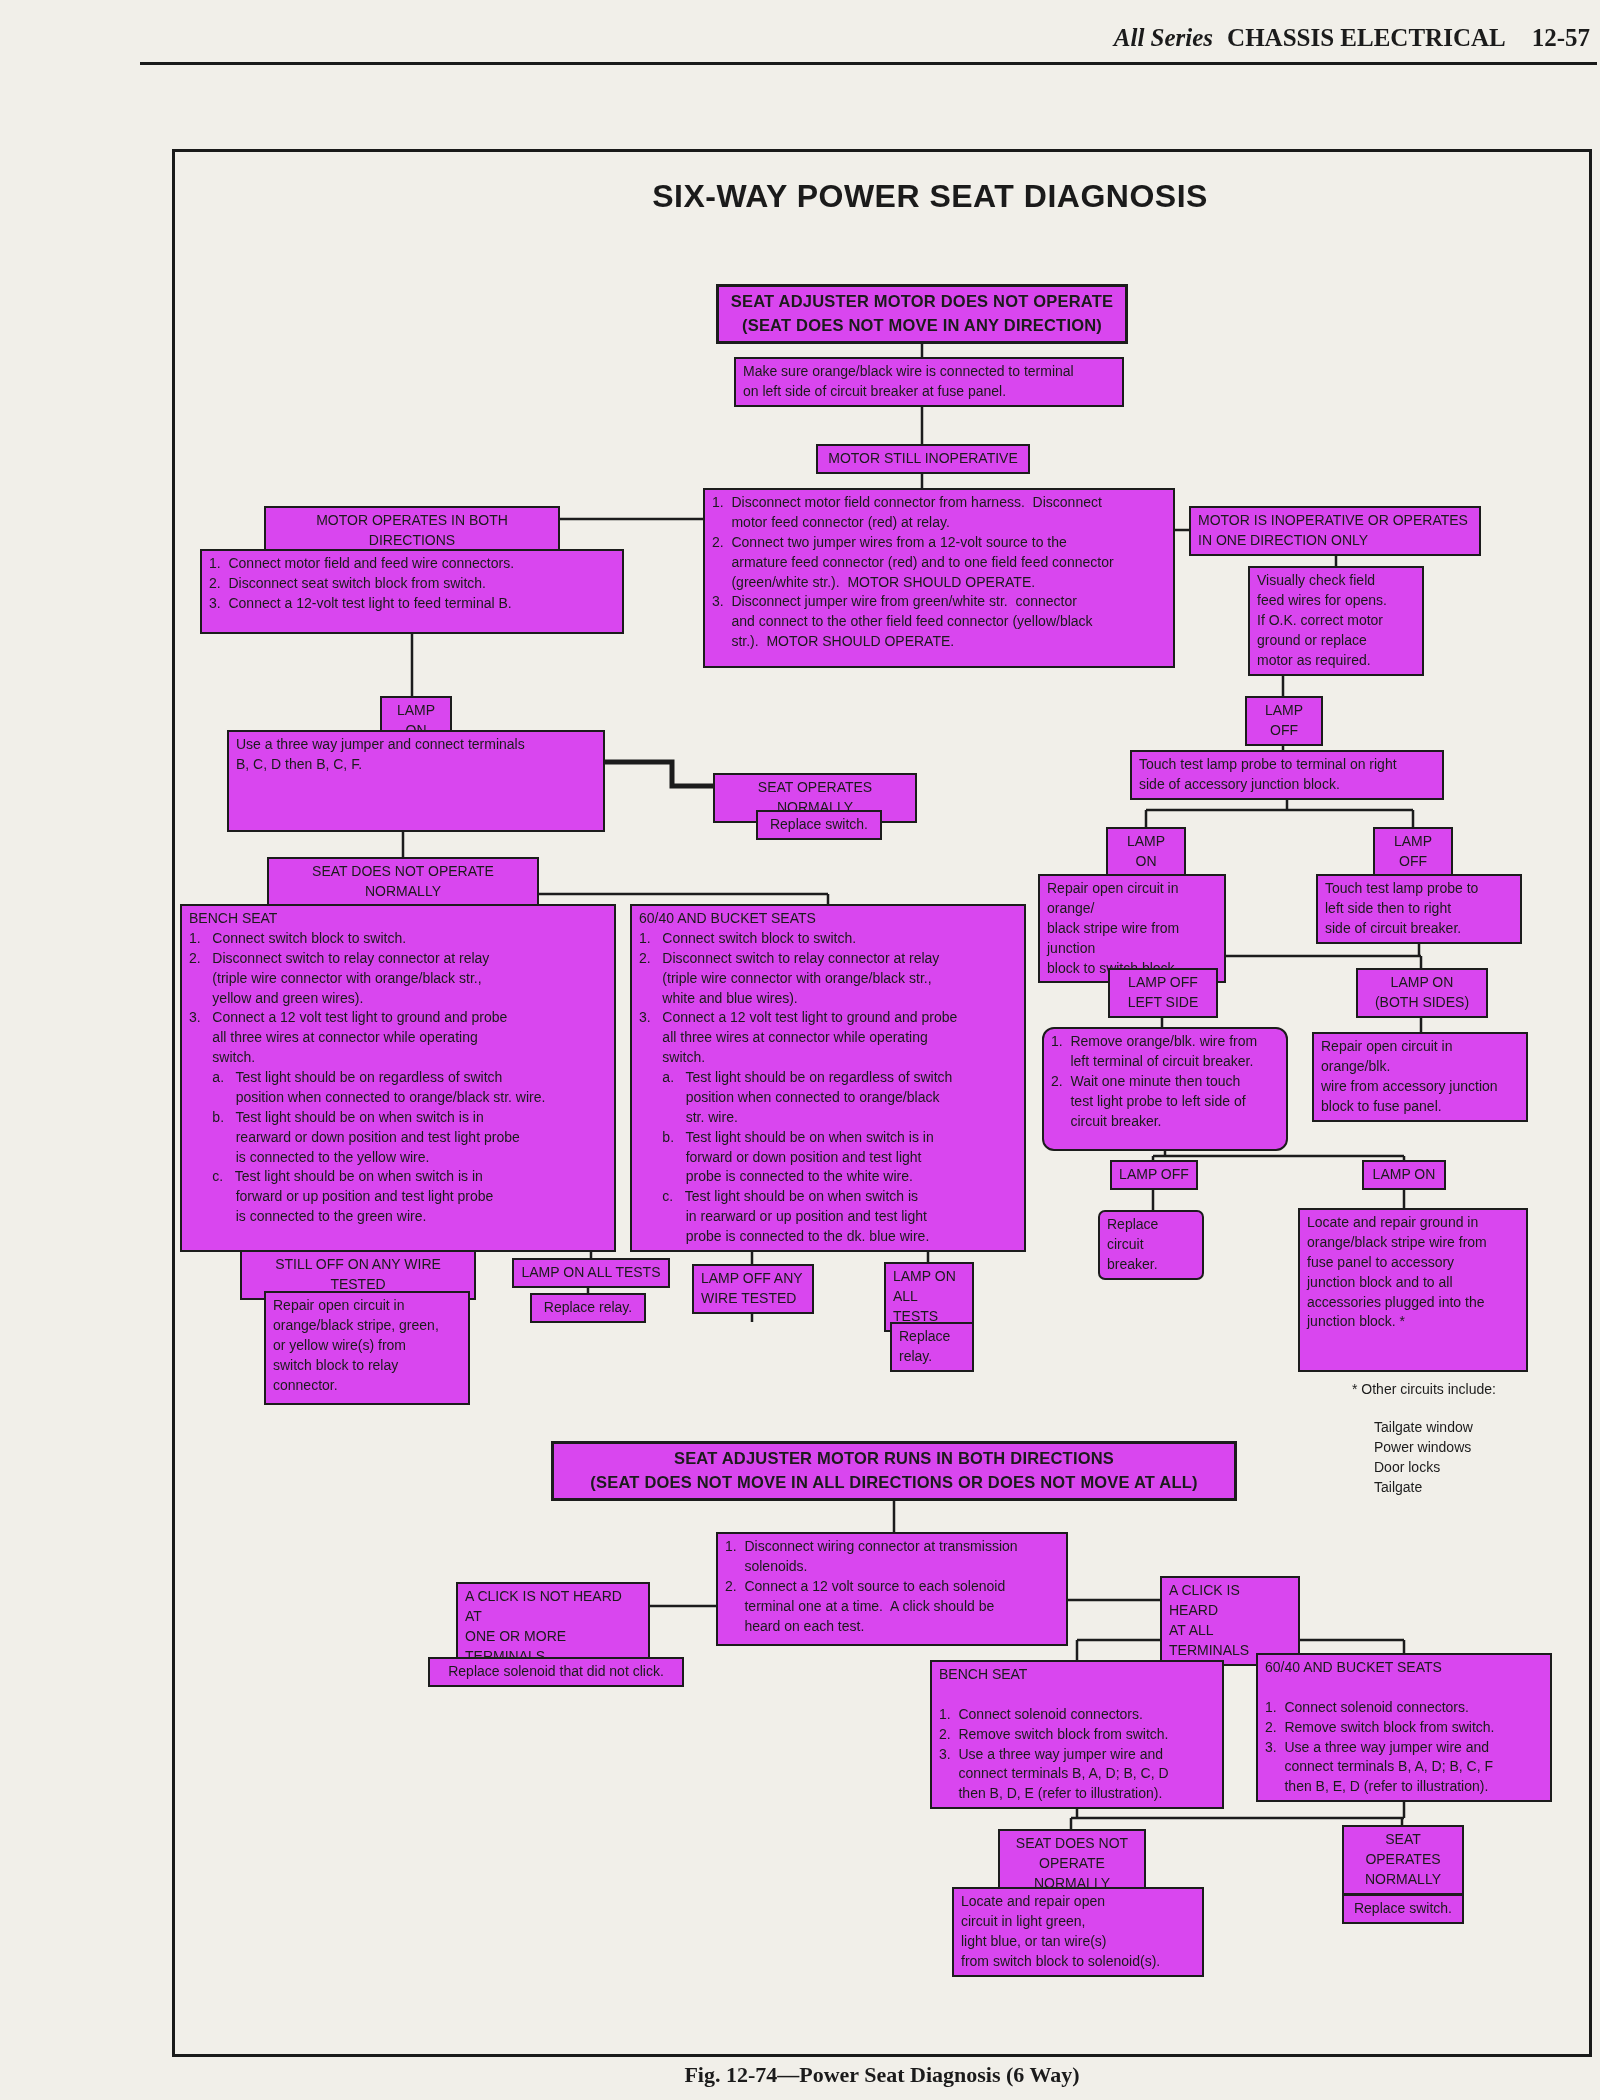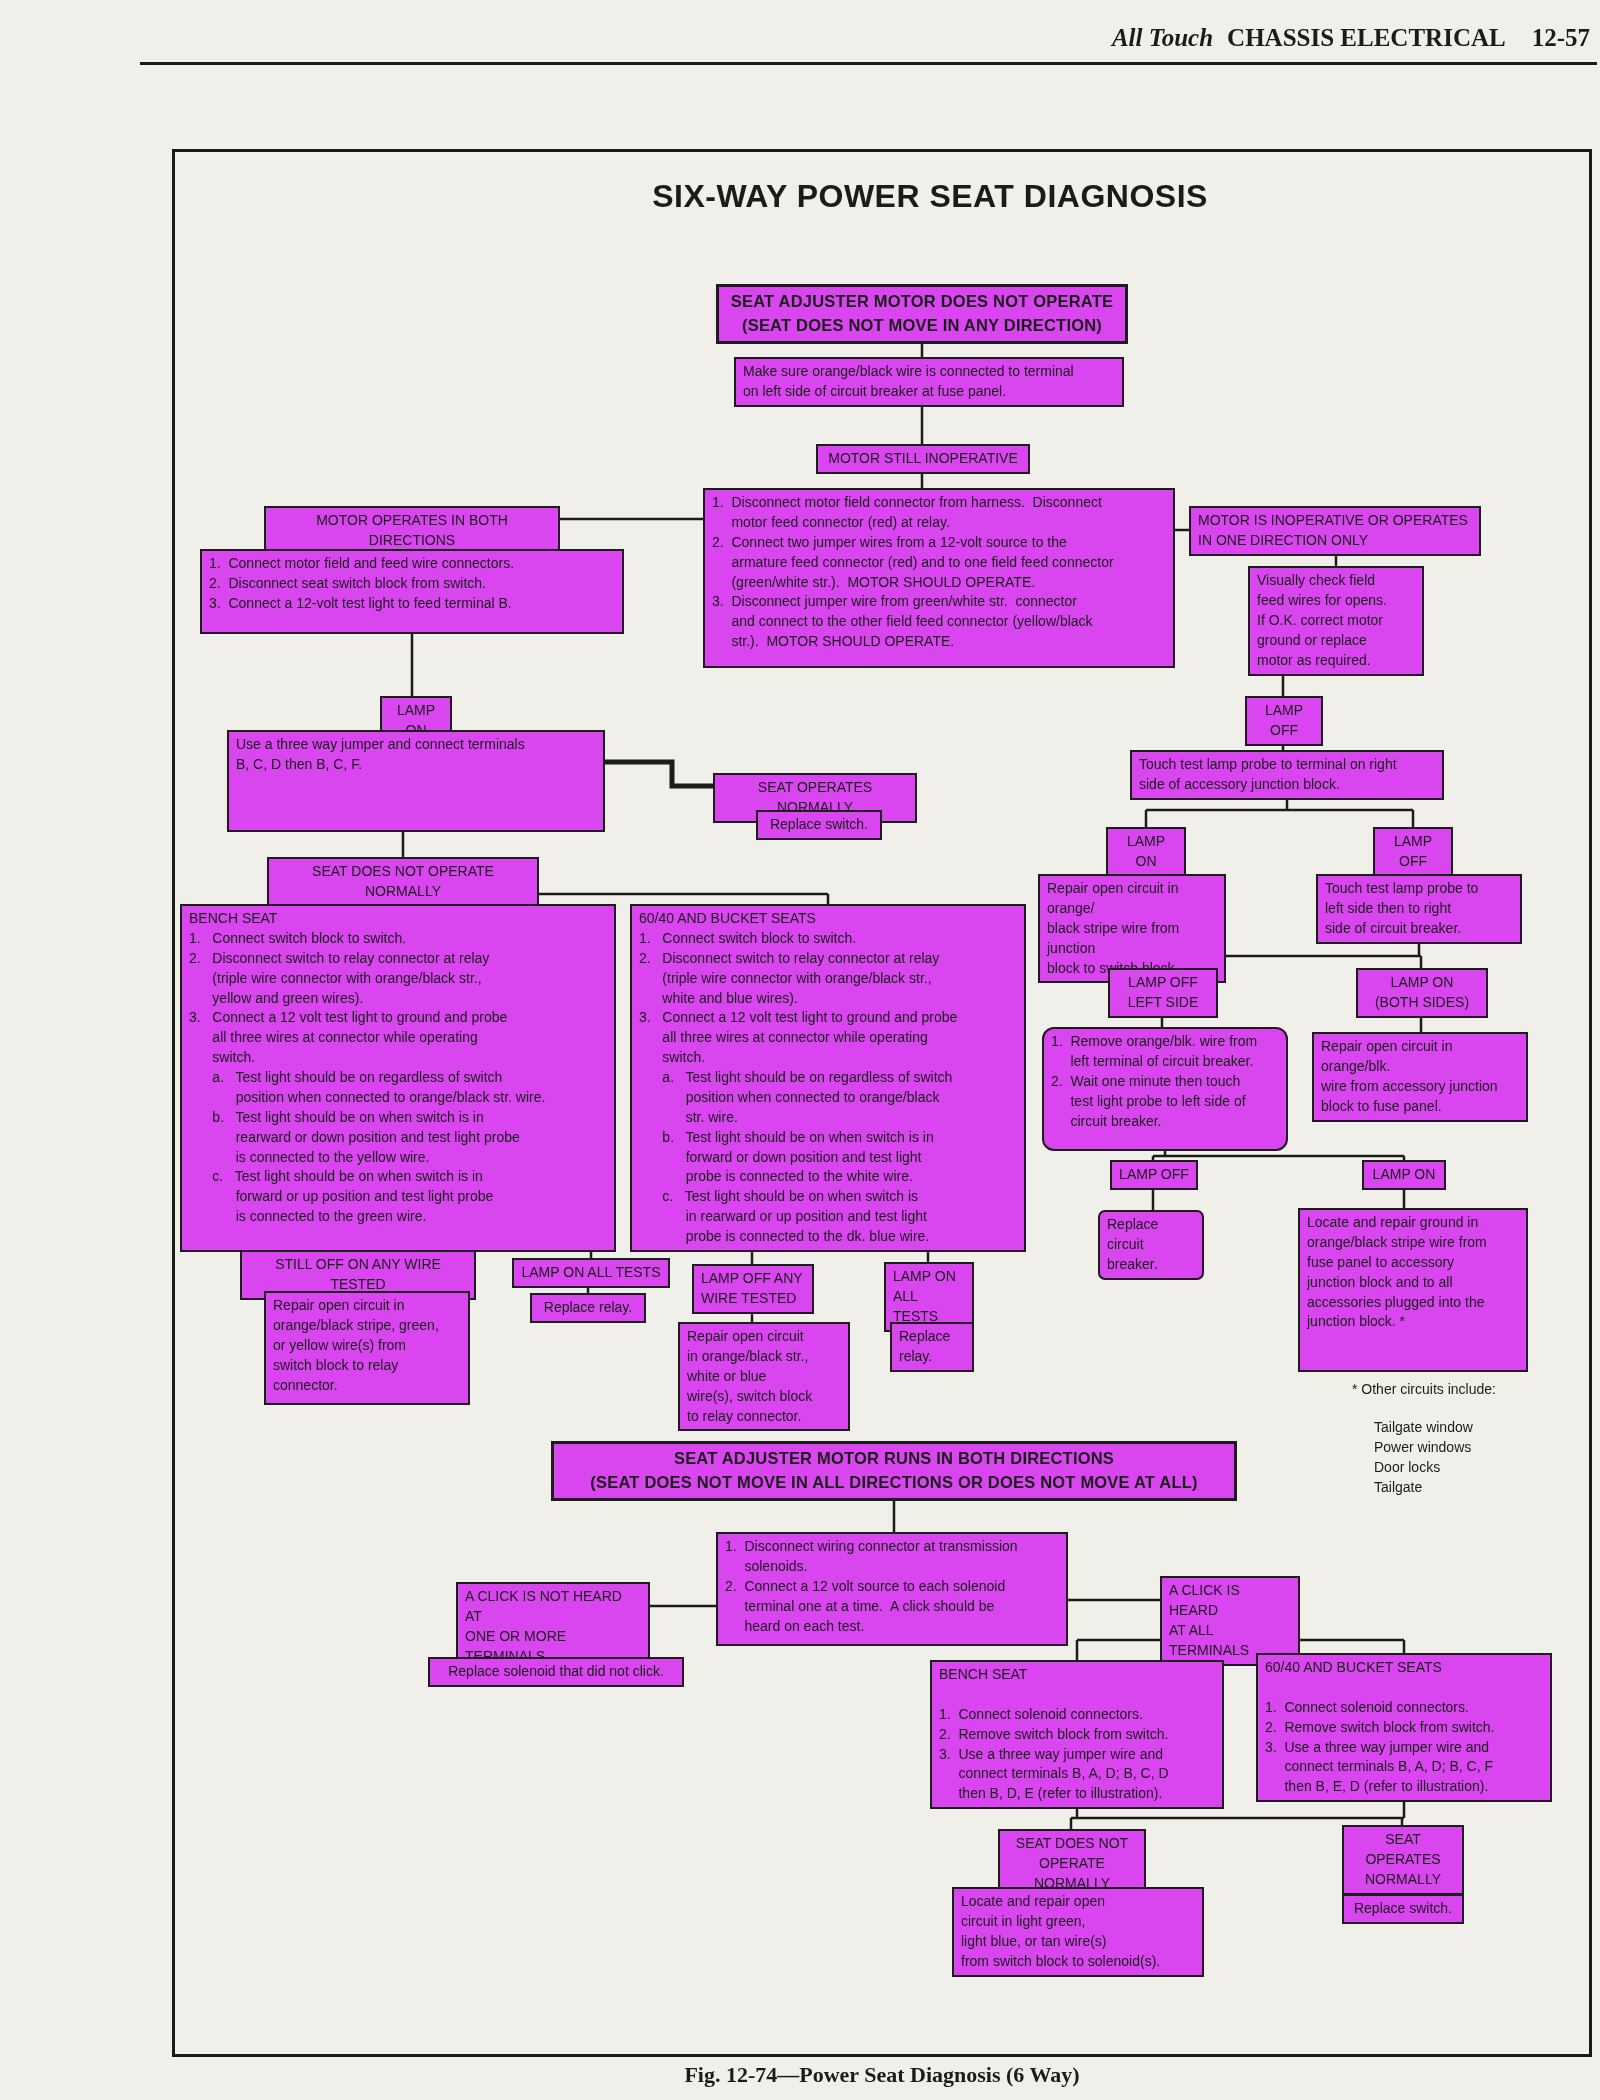--- a/index.html
+++ b/index.html
@@ -23,21 +23,21 @@
   .bold{font-weight:bold;border-width:3px;font-size:16.5px;line-height:1.45;letter-spacing:0.2px;}
   .plain{border:none;background:transparent;padding:0;}
   svg.wires{position:absolute;left:0;top:0;z-index:1;pointer-events:none;}
 </style>
 </head>
 <body>
 
 <div class="page">
 
   <div class="hdr">
-    <span class="series">All Touch</span><span>CHASSIS ELECTRICAL</span><span class="pageno">12-57</span>
+    <span class="series">All Series</span><span>CHASSIS ELECTRICAL</span><span class="pageno">12-57</span>
   </div>
   <div class="hdr-rule"></div>
 
   <div class="chart-border"></div>
   <div class="chart-title">SIX-WAY POWER SEAT DIAGNOSIS</div>
 
   <svg class="wires" width="1600" height="2100" viewBox="0 0 1600 2100">
     <path fill="none" stroke="#1c1c1c" stroke-width="2.5" d="
       M922 340 V357  M922 404 V444  M922 470 V488
       M560 519 H703  M1175 530 H1189
@@ -137,25 +137,20 @@
 orange/black stripe, green,
 or yellow wire(s) from
 switch block to relay
 connector.</div>
   <div class="node center" style="left:512px;top:1258px;width:158px;min-height:26px;">LAMP ON ALL TESTS</div>
   <div class="node center" style="left:530px;top:1293px;width:116px;min-height:26px;">Replace relay.</div>
   <div class="node" style="left:692px;top:1264px;width:122px;min-height:44px;">LAMP OFF ANY
 WIRE TESTED</div>
   <div class="node" style="left:884px;top:1262px;width:90px;min-height:44px;">LAMP ON
 ALL TESTS</div>
-  <div class="node" style="left:678px;top:1322px;width:172px;min-height:108px;">Repair open circuit
-in orange/black str.,
-white or blue
-wire(s), switch block
-to relay connector.</div>
   <div class="node" style="left:890px;top:1322px;width:84px;min-height:46px;">Replace
 relay.</div>
 
   <div class="node" style="left:1130px;top:750px;width:314px;min-height:48px;">Touch test lamp probe to terminal on right
 side of accessory junction block.</div>
   <div class="node center" style="left:1106px;top:827px;width:80px;min-height:26px;">LAMP ON</div>
   <div class="node center" style="left:1373px;top:827px;width:80px;min-height:26px;">LAMP OFF</div>
   <div class="node" style="left:1038px;top:874px;width:188px;min-height:72px;">Repair open circuit in orange/
 black stripe wire from junction
 block to switch block.</div>

